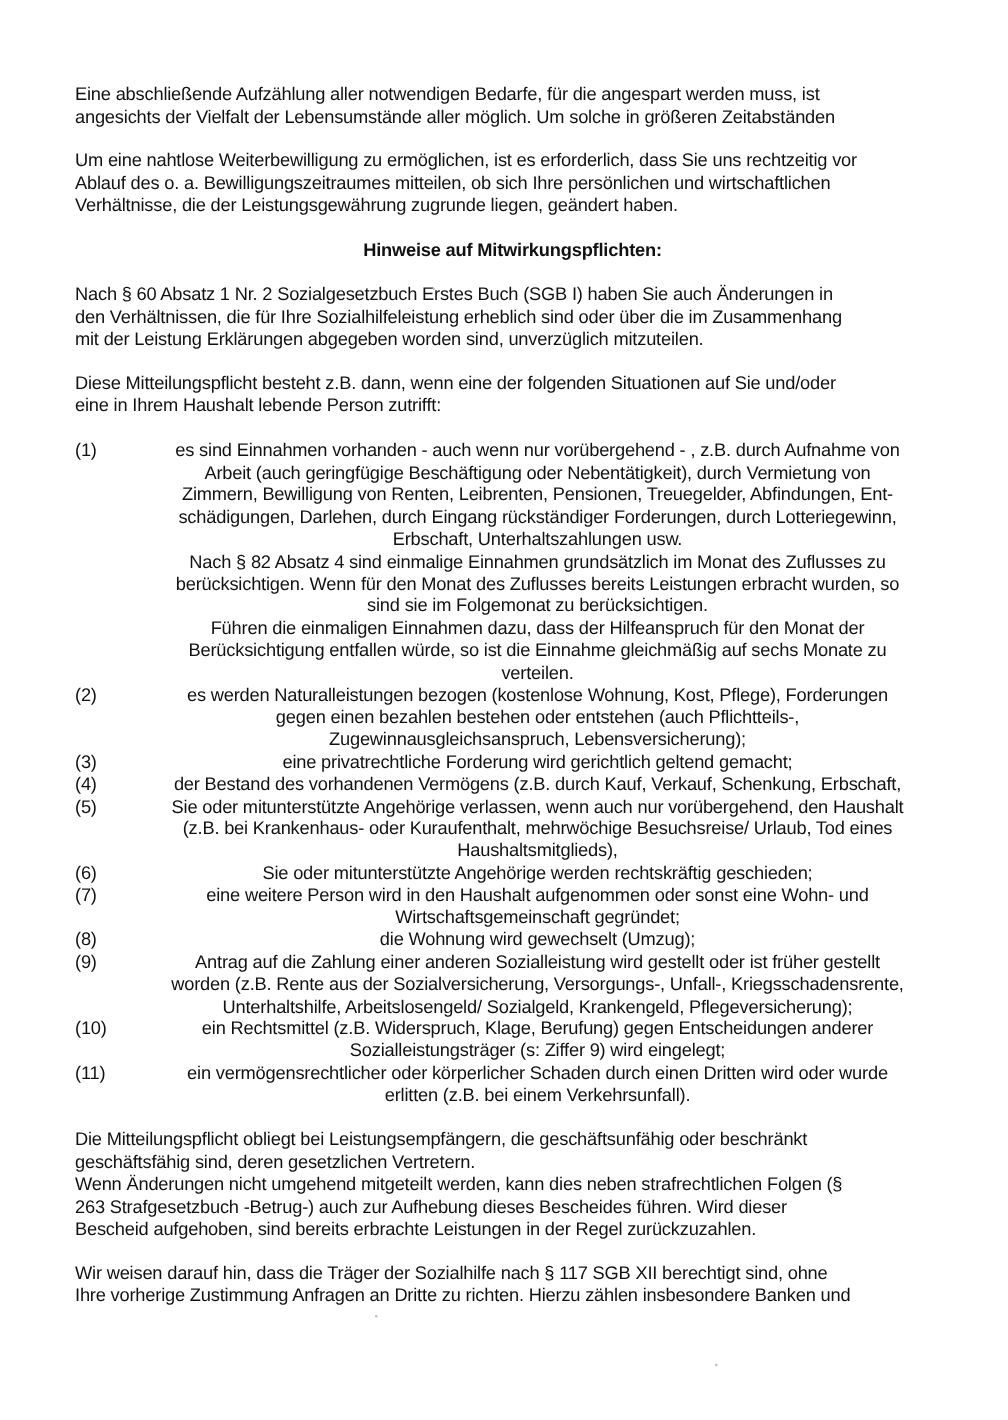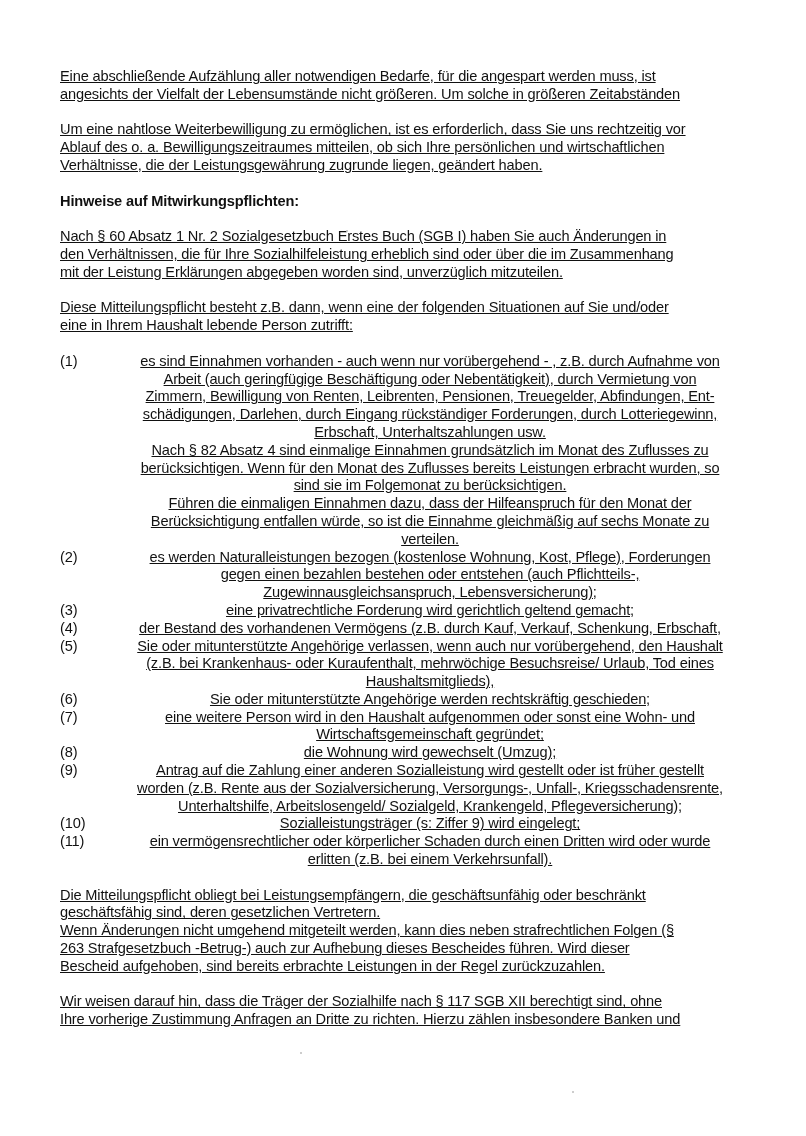--- a/index.html
+++ b/index.html
@@ -23,25 +23,25 @@
       font-size: 14.6px;
       line-height: 17.8px;
       letter-spacing: -0.15px;
     }
     .para {
       margin: 0 0 17.8px 0;
     }
     .line {
       display: block;
       white-space: nowrap;
-      text-decoration: underline;
     }
     .heading {
       font-weight: bold;
       margin: 0 0 17.8px 0;
+      text-align: center;
     }
     .list {
       margin: 0 0 17.8px 0;
       padding: 0;
       list-style: none;
     }
     .list-item {
       display: flex;
       align-items: flex-start;
     }
@@ -62,21 +62,21 @@
       border-radius: 1px;
     }
   </style>
 </head>
 <body>
 
 <div class="page">
 
   <p class="para">
     <span class="line">Eine abschließende Aufzählung aller notwendigen Bedarfe, für die angespart werden muss, ist</span>
-    <span class="line">angesichts der Vielfalt der Lebensumstände nicht größeren. Um solche in größeren Zeitabständen</span>
+    <span class="line">angesichts der Vielfalt der Lebensumstände aller möglich. Um solche in größeren Zeitabständen</span>
   </p>
 
   <p class="para">
     <span class="line">Um eine nahtlose Weiterbewilligung zu ermöglichen, ist es erforderlich, dass Sie uns rechtzeitig vor</span>
     <span class="line">Ablauf des o. a. Bewilligungszeitraumes mitteilen, ob sich Ihre persönlichen und wirtschaftlichen</span>
     <span class="line">Verhältnisse, die der Leistungsgewährung zugrunde liegen, geändert haben.</span>
   </p>
 
   <p class="heading">Hinweise auf Mitwirkungspflichten:</p>
 
@@ -159,20 +159,21 @@
       <span class="list-num">(9)</span>
       <span class="list-body">
         <span class="line">Antrag auf die Zahlung einer anderen Sozialleistung wird gestellt oder ist früher gestellt</span>
         <span class="line">worden (z.B. Rente aus der Sozialversicherung, Versorgungs-, Unfall-, Kriegsschadensrente,</span>
         <span class="line">Unterhaltshilfe, Arbeitslosengeld/ Sozialgeld, Krankengeld, Pflegeversicherung);</span>
       </span>
     </li>
     <li class="list-item">
       <span class="list-num">(10)</span>
       <span class="list-body">
+        <span class="line">ein Rechtsmittel (z.B. Widerspruch, Klage, Berufung) gegen Entscheidungen anderer</span>
         <span class="line">Sozialleistungsträger (s: Ziffer 9) wird eingelegt;</span>
       </span>
     </li>
     <li class="list-item">
       <span class="list-num">(11)</span>
       <span class="list-body">
         <span class="line">ein vermögensrechtlicher oder körperlicher Schaden durch einen Dritten wird oder wurde</span>
         <span class="line">erlitten (z.B. bei einem Verkehrsunfall).</span>
       </span>
     </li>

